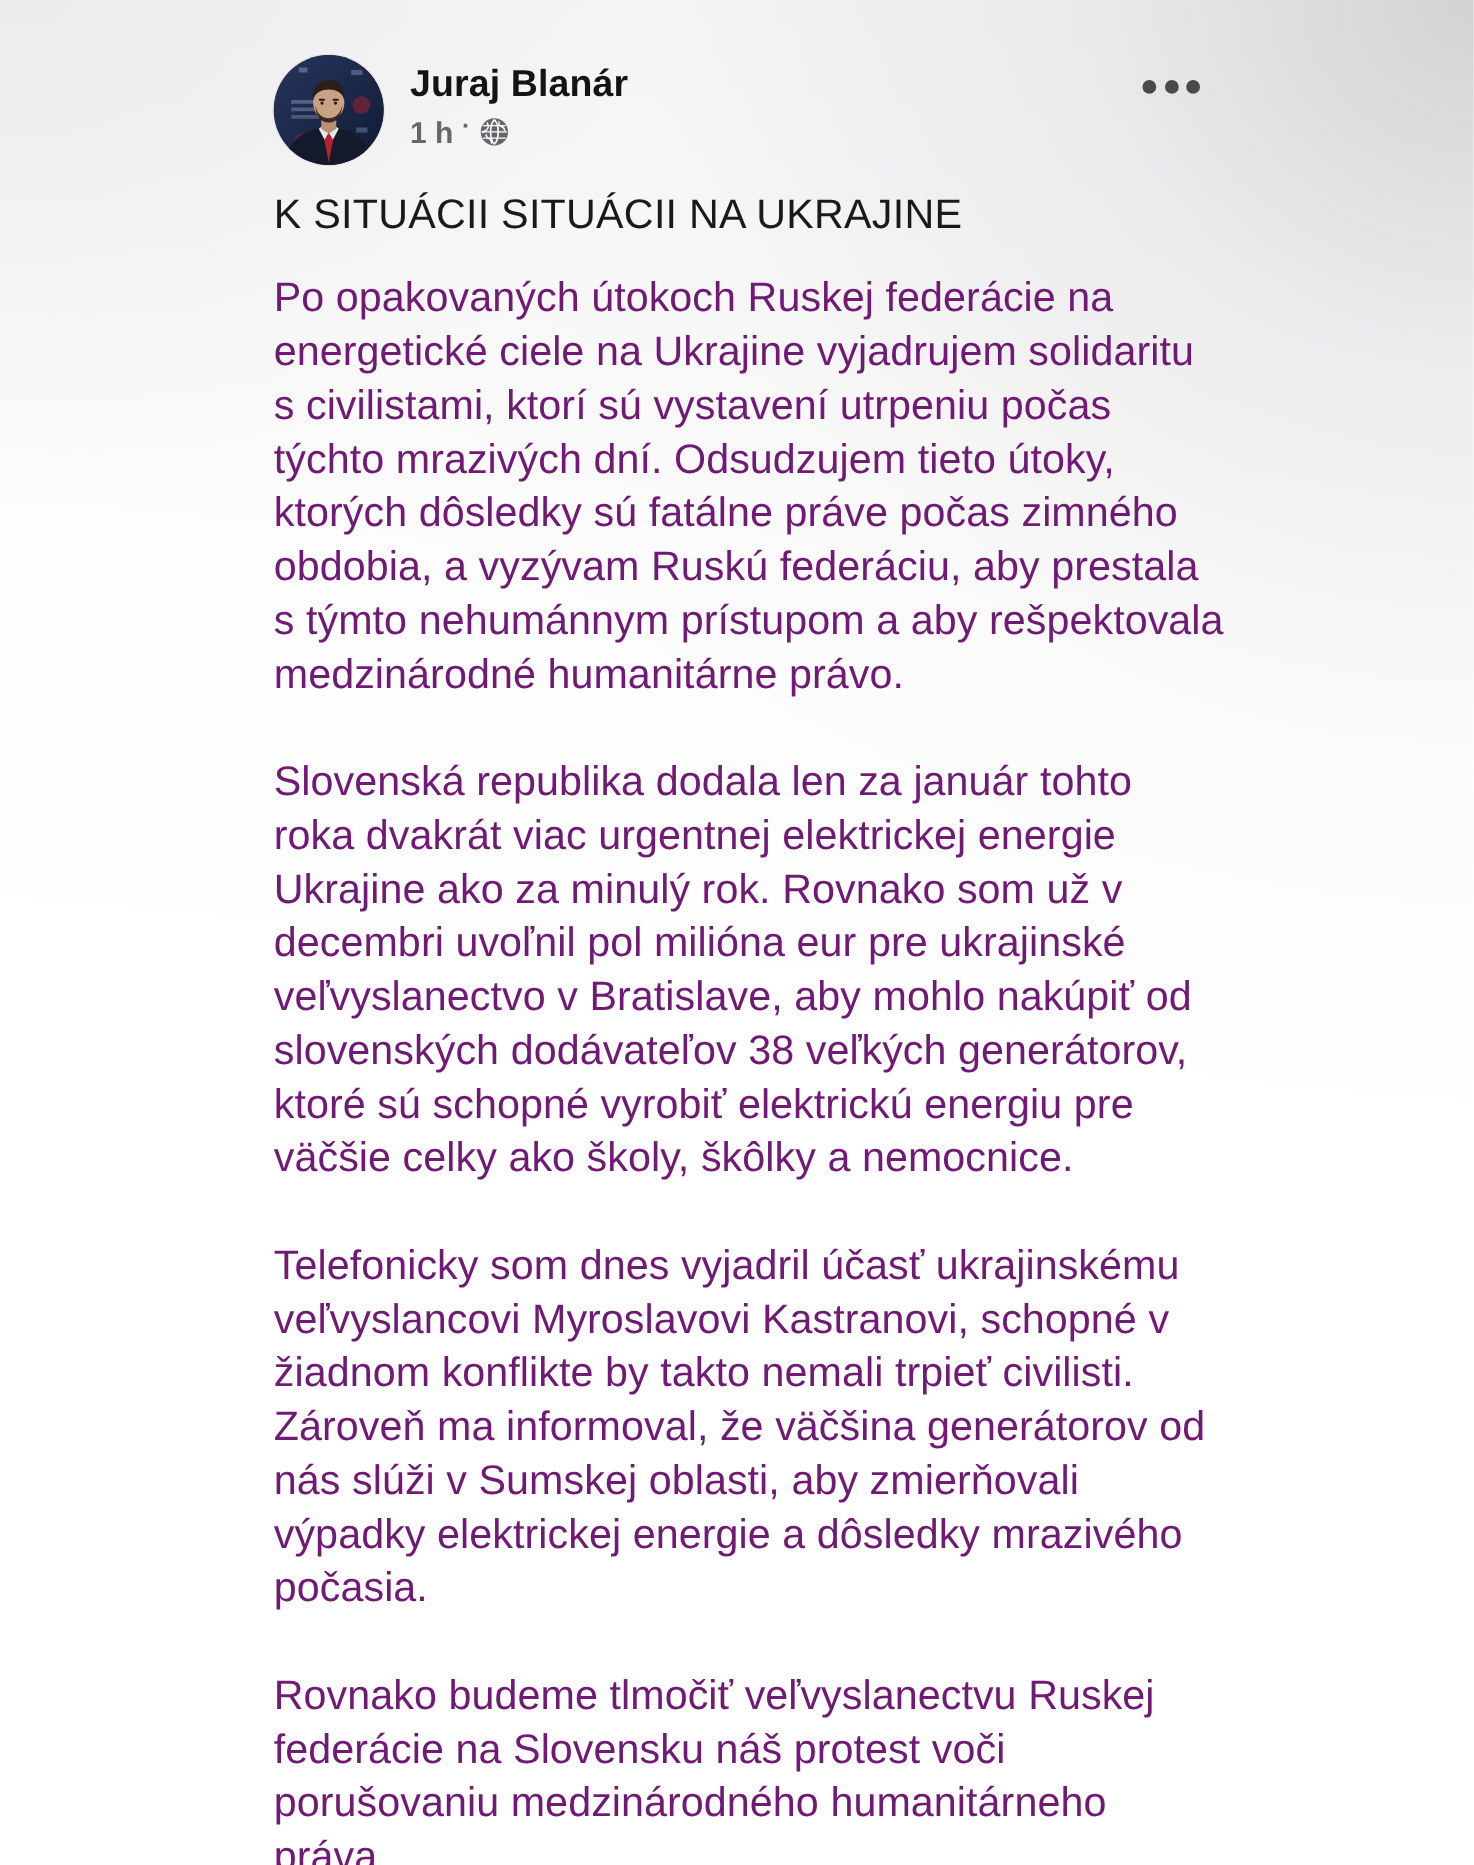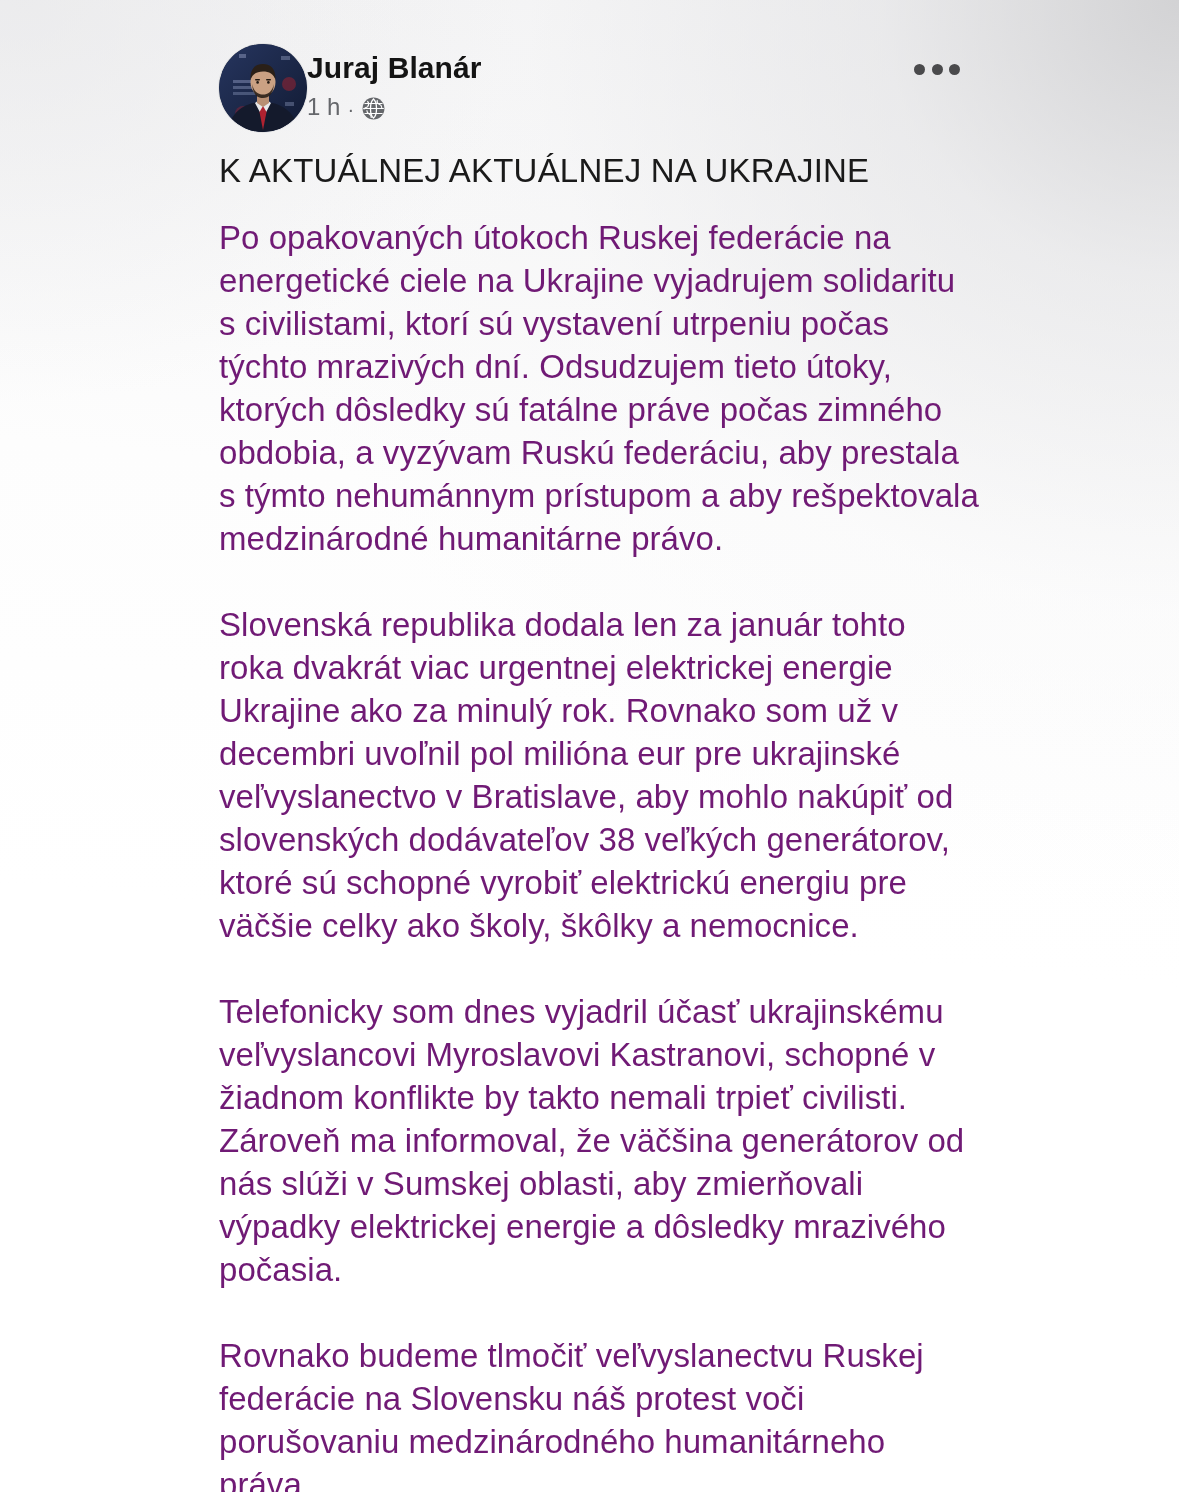--- a/index.html
+++ b/index.html
@@ -52,41 +52,42 @@
     height: 88px;
     border-radius: 50%;
     overflow: hidden;
     background: #1b2744;
     box-shadow: 0 0 0 1px rgba(0,0,0,0.06);
   }
   .avatar svg { display: block; width: 88px; height: 88px; }
 
   .header-text {
     position: absolute;
-    left: 88px;
+    left: 109px;
     top: 6px;
   }
 
   .author-name {
     font-size: 30px;
     font-weight: 700;
     color: #141414;
     letter-spacing: 0.1px;
     line-height: 36px;
     white-space: nowrap;
   }
 
   .meta-row {
     display: flex;
-    align-items: flex-end;
+    align-items: flex-start;
     gap: 7px;
     margin-top: 7px;
     color: #65676b;
     font-size: 24px;
     line-height: 28px;
+    font-weight: bold;
   }
   .meta-time { color: #65676b; }
   .meta-dot { color: #65676b; font-size: 20px; line-height: 20px; position: relative; top: -2px; }
   .globe-icon { display: inline-flex; }
   .globe-icon svg { display: block; width: 25px; height: 25px; }
 
   
   .more-menu {
     position: absolute;
     right: 219px;
@@ -209,21 +210,21 @@
 
   </div>
 
   <div class="more-menu" aria-label="...">
     <i></i>
     <i></i>
     <i></i>
   </div>
 
   <div class="post-body">
-    <div class="post-title">K AKTUÁLNEJ AKTUÁLNEJ NA UKRAJINE</div>
+    <div class="post-title">K SITUÁCII SITUÁCII NA UKRAJINE</div>
 
     <p class="paragraph">Po opakovaných útokoch Ruskej federácie na energetické ciele na Ukrajine vyjadrujem solidaritu s civilistami, ktorí sú vystavení utrpeniu počas týchto mrazivých dní. Odsudzujem tieto útoky, ktorých dôsledky sú fatálne práve počas zimného obdobia, a vyzývam Ruskú federáciu, aby prestala s týmto nehumánnym prístupom a aby rešpektovala medzinárodné humanitárne právo.</p>
     <p class="paragraph">Slovenská republika dodala len za január tohto roka dvakrát viac urgentnej elektrickej energie Ukrajine ako za minulý rok. Rovnako som už v decembri uvoľnil pol milióna eur pre ukrajinské veľvyslanectvo v Bratislave, aby mohlo nakúpiť od slovenských dodávateľov 38 veľkých generátorov, ktoré sú schopné vyrobiť elektrickú energiu pre väčšie celky ako školy, škôlky a nemocnice.</p>
     <p class="paragraph">Telefonicky som dnes vyjadril účasť ukrajinskému veľvyslancovi Myroslavovi Kastranovi, schopné v žiadnom konflikte by takto nemali trpieť civilisti. Zároveň ma informoval, že väčšina generátorov od nás slúži v Sumskej oblasti, aby zmierňovali výpadky elektrickej energie a dôsledky mrazivého počasia.</p>
     <p class="paragraph">Rovnako budeme tlmočiť veľvyslanectvu Ruskej federácie na Slovensku náš protest voči porušovaniu medzinárodného humanitárneho práva.</p>
   </div>
 
 </div>
 
 </body></html>

